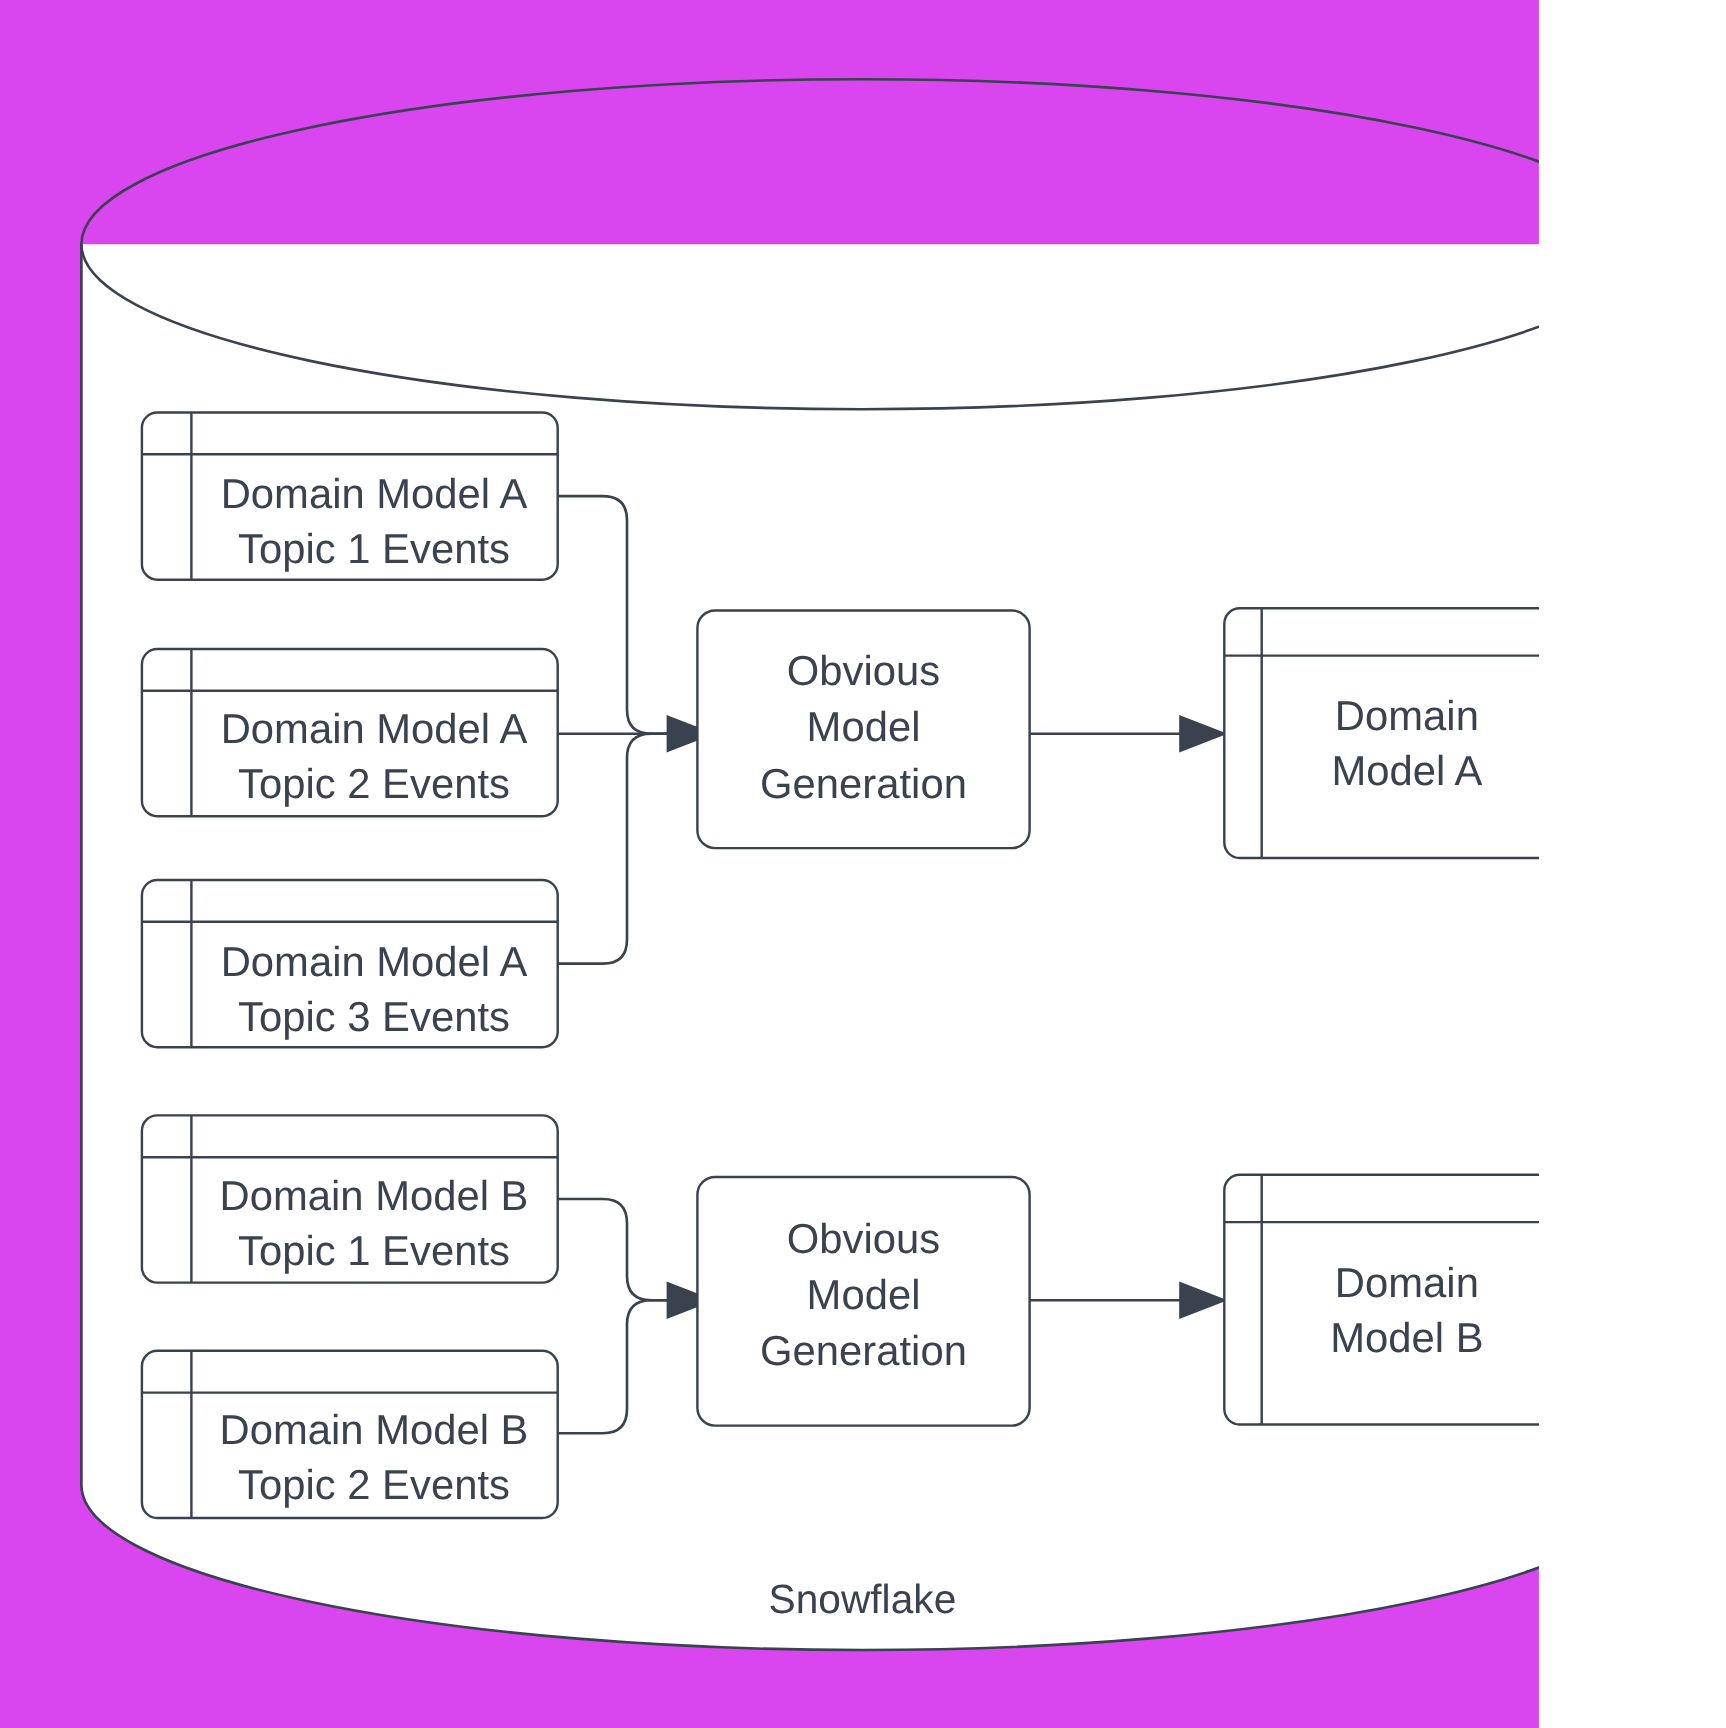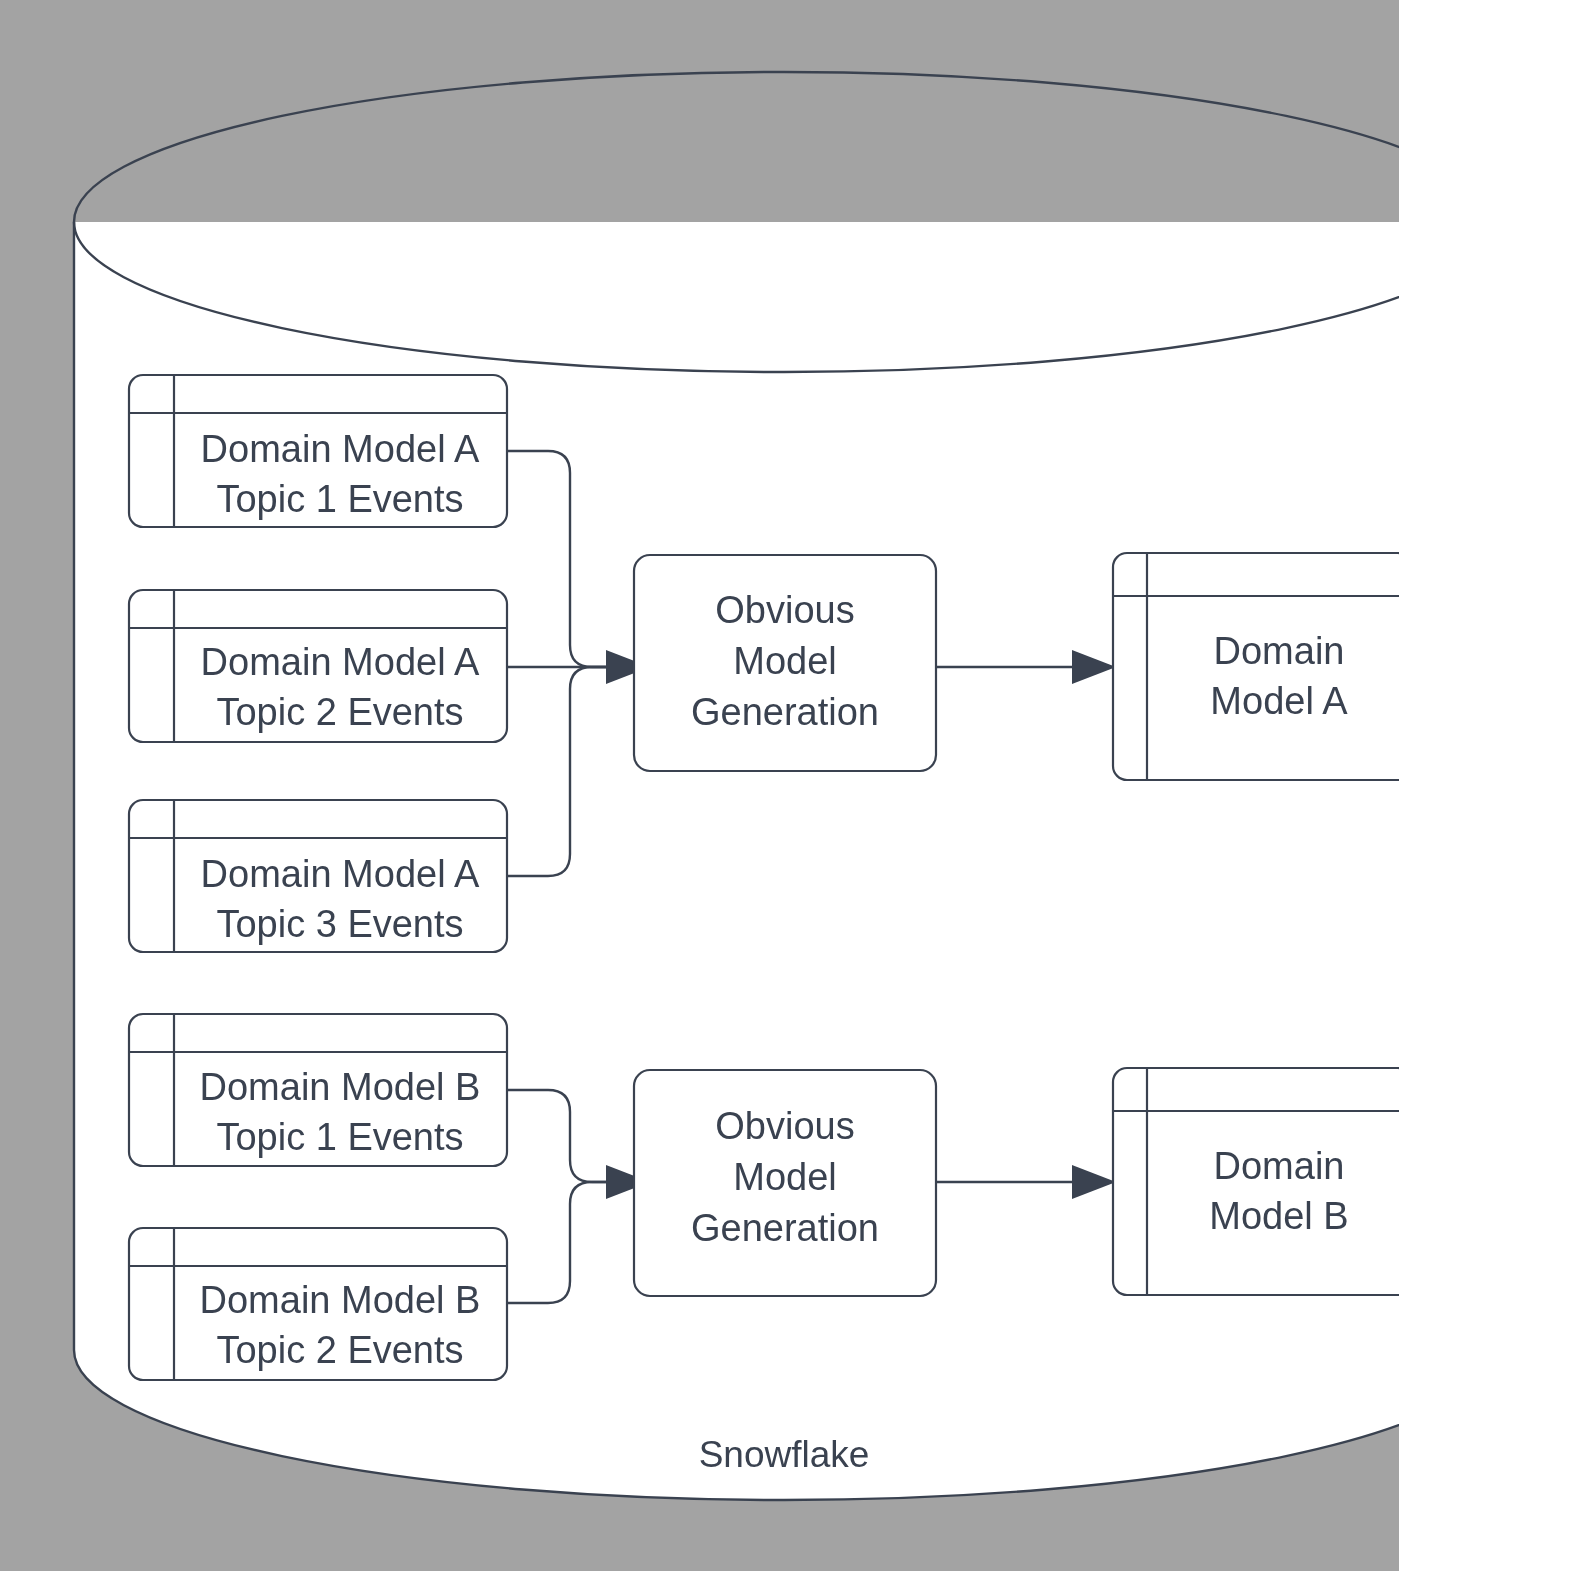--- a/index.html
+++ b/index.html
@@ -7,21 +7,21 @@
     padding: 0;
     background: #ffffff;
   }
   body {
     font-family: "Liberation Sans", sans-serif;
   }
   #canvas {
     position: relative;
     width: 1399px;
     height: 1571px;
-    background: #a3a3a3;
+    background: #d946ef;
     overflow: hidden;
   }
   #diagram-svg {
     position: absolute;
     top: 0;
     left: 0;
     width: 1569px;
     height: 1571px;
   }
   .shape-stroke {

